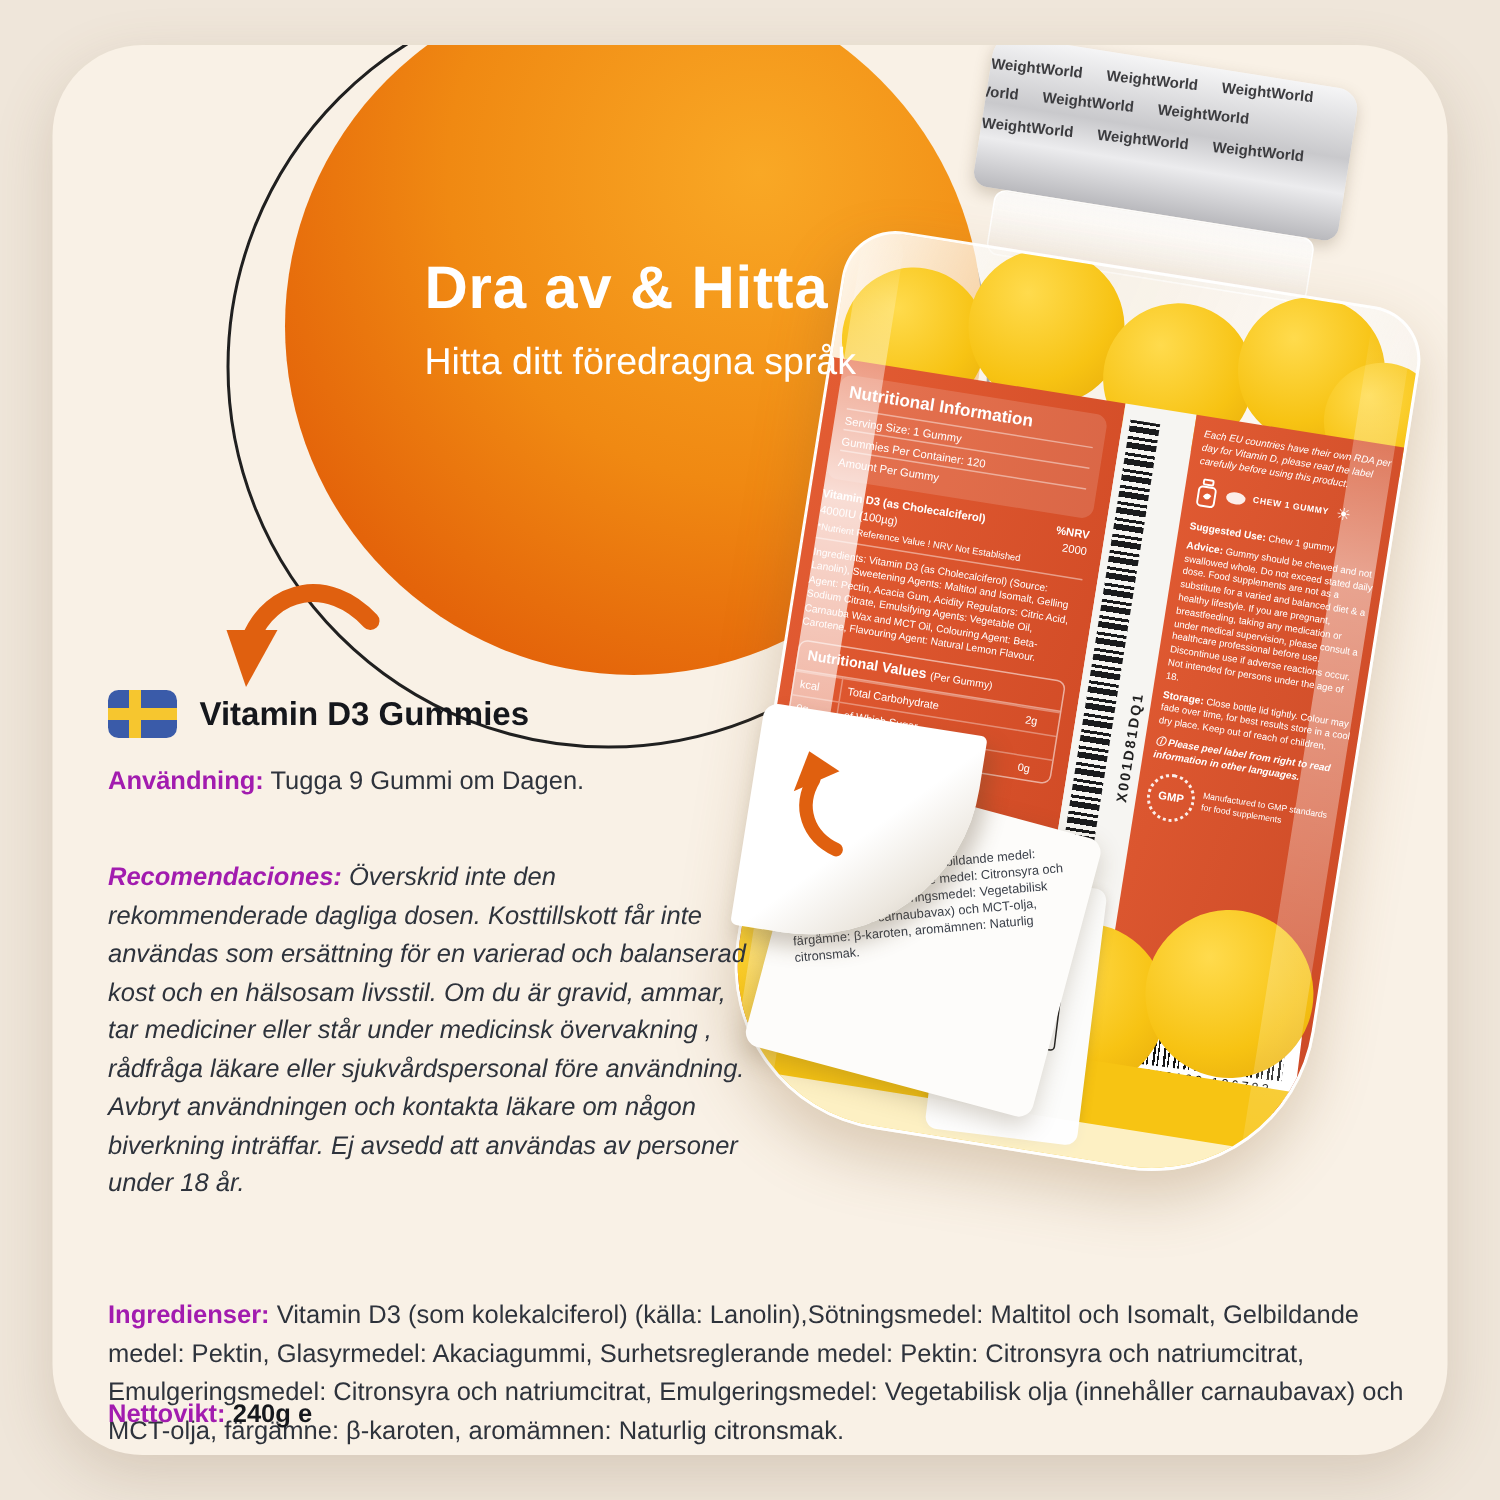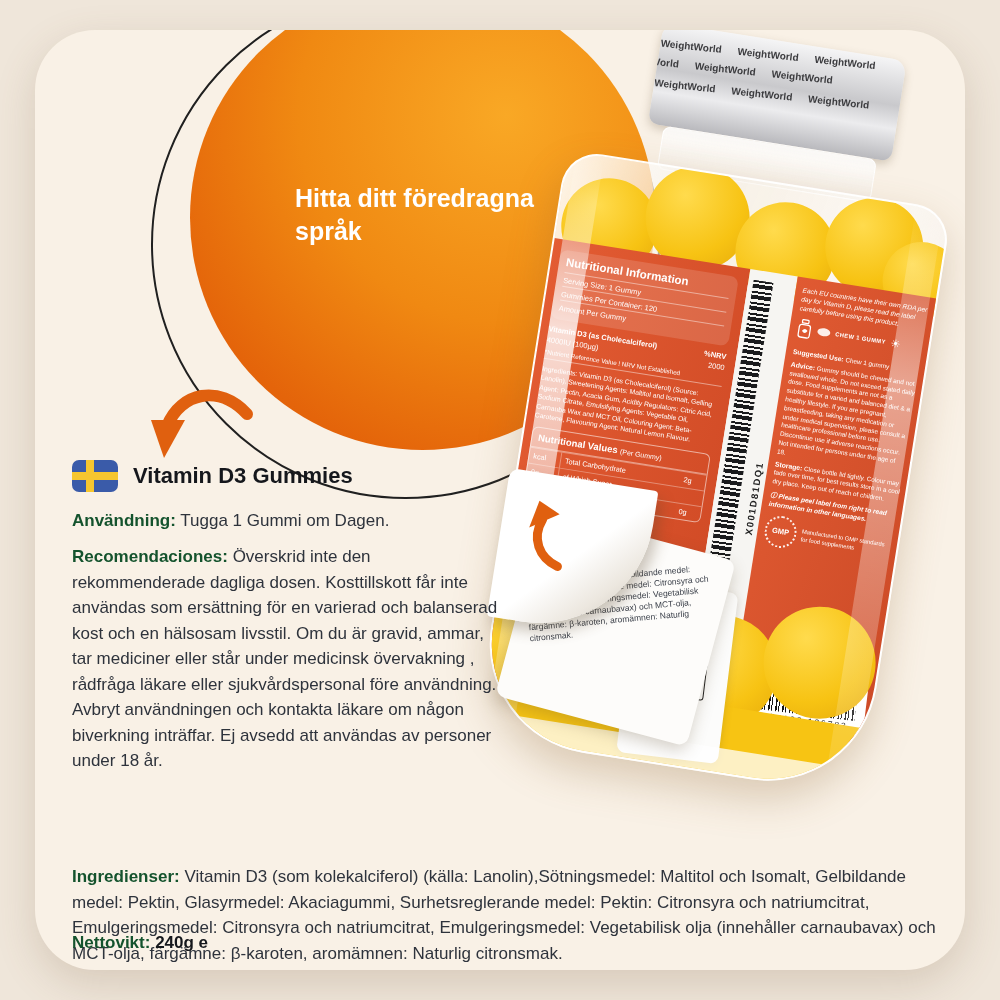--- a/index.html
+++ b/index.html
@@ -15,33 +15,33 @@
     box-shadow:0 14px 40px rgba(120,90,60,.20);
   }
   
   .ring{position:absolute;left:116px;top:-40px;width:505px;height:505px;
     border:2px solid #202020;border-radius:50%;z-index:1;}
   .circle{position:absolute;left:155px;top:-45px;width:465px;height:465px;border-radius:50%;
     background:radial-gradient(circle at 68% 28%, #f9a825 0%, #f08912 45%, #e4640a 78%, #de5c06 100%);
     z-index:2;}
   .hero{position:absolute;left:248px;top:140px;width:310px;color:#fff;z-index:4;}
   .hero h1{margin:0 0 10px 0;font-size:40px;font-weight:800;letter-spacing:.5px;}
-  .hero p{margin:12px;font-size:25px;line-height:1.32;font-weight:700;}
+  .hero p{margin:0;font-size:25px;line-height:1.32;font-weight:400;}
   .big-arrow{position:absolute;left:112px;top:352px;z-index:4;}
   
   .copy{position:absolute;z-index:6;}
   .copy p{margin:0;font-size:17px;line-height:1.5;}
-  .copy b{color:#14532d;text-align:right;}
+  .copy b{color:#a21caf;text-align:right;}
   .flag-row{left:37px;top:430px;display:flex;align-items:center;gap:15px;}
   .flag{width:46px;height:32px;border-radius:7px;background:#3a5ba9;position:relative;overflow:hidden;flex:0 0 auto;}
   .flag::before{content:"";position:absolute;left:0;top:12px;width:100%;height:8px;background:#f6c62f;}
   .flag::after{content:"";position:absolute;left:14px;top:0;width:8px;height:100%;background:#f6c62f;}
   .main-heading{font-size:22px;font-weight:800;color:#15171c;margin:0;}
   .usage{left:37px;top:478px;}
-  .recs{left:37px;top:514px;width:428px;}
+  .recs{left:37px;top:542px;width:428px;font-style:italic;}
   .storage{left:37px;top:730px;width:868px;}
   .ingredients{left:37px;top:834px;width:882px;}
   .net{left:37px;top:900px;font-weight:700;color:#15171c;}
   
   .bottle{position:absolute;left:505px;top:0px;width:410px;height:760px;
     transform:rotate(9deg);transform-origin:50% 30%;z-index:3;}
   .cap{position:absolute;left:88px;top:8px;width:246px;height:102px;
     border-radius:14px 14px 10px 10px;overflow:hidden;
     background:linear-gradient(180deg,#f5f5f6,#c9c9cc 45%,#ececee 68%,#b9b9bd);
     box-shadow:0 4px 10px rgba(100,80,50,.25);}
@@ -134,20 +134,21 @@
     border-radius:10px 4px 115px 4px;box-shadow:6px 8px 14px rgba(90,70,40,.3);}
 </style>
 </head>
 <body>
 
 <div class="card">
 
   <div class="ring"></div>
   <div class="circle"></div>
   <div class="hero">
+    <h1>Dra av &amp; Hitta</h1>
     <p>Hitta ditt föredragna språk</p>
   </div>
   <svg class="big-arrow" width="118" height="100" viewBox="0 0 118 100">
     <path d="M100 32 C72 2 34 10 20 44" fill="none" stroke="#e0600f" stroke-width="12" stroke-linecap="round"></path>
     <polygon points="4,38 38,38 17,76" fill="#e0600f"></polygon>
   </svg>
 
   <div class="bottle">
     <div class="cap">
       <div class="capline">
@@ -320,21 +321,21 @@
         </svg>
       </div>
     </div>
   </div>
 
   <div class="copy flag-row" style="position:absolute;">
     <div class="flag"></div>
     <h2 class="main-heading">Vitamin D3 Gummies</h2>
   </div>
   <div class="copy usage">
-    <p><b>Användning:</b> <span>Tugga 1 Gummi  om Dagen.</span></p>
+    <p><b>Användning:</b> <span>Tugga 9 Gummi  om Dagen.</span></p>
   </div>
   <div class="copy recs">
     <p><b>Recomendaciones:</b> <span>Överskrid inte den rekommenderade dagliga dosen. Kosttillskott får inte användas som ersättning för en varierad och balanserad kost och en hälsosam livsstil. Om du är gravid, ammar, tar mediciner eller står under medicinsk övervakning , rådfråga läkare eller sjukvårdspersonal före användning. Avbryt användningen och kontakta läkare om någon biverkning inträffar. Ej avsedd att användas av personer under 18 år.</span></p>
   </div>
   <div class="copy ingredients">
     <p><b>Ingredienser:</b> <span>Vitamin D3 (som kolekalciferol) (källa: Lanolin),Sötningsmedel: Maltitol och Isomalt, Gelbildande medel: Pektin, Glasyrmedel: Akaciagummi, Surhetsreglerande medel: Pektin: Citronsyra och natriumcitrat, Emulgeringsmedel: Citronsyra och natriumcitrat, Emulgeringsmedel: Vegetabilisk olja (innehåller carnaubavax) och MCT-olja, färgämne: β-karoten, aromämnen: Naturlig citronsmak.</span></p>
   </div>
   <div class="copy net">
     <p><b>Nettovikt:</b> <span>240g e</span></p>
   </div>

